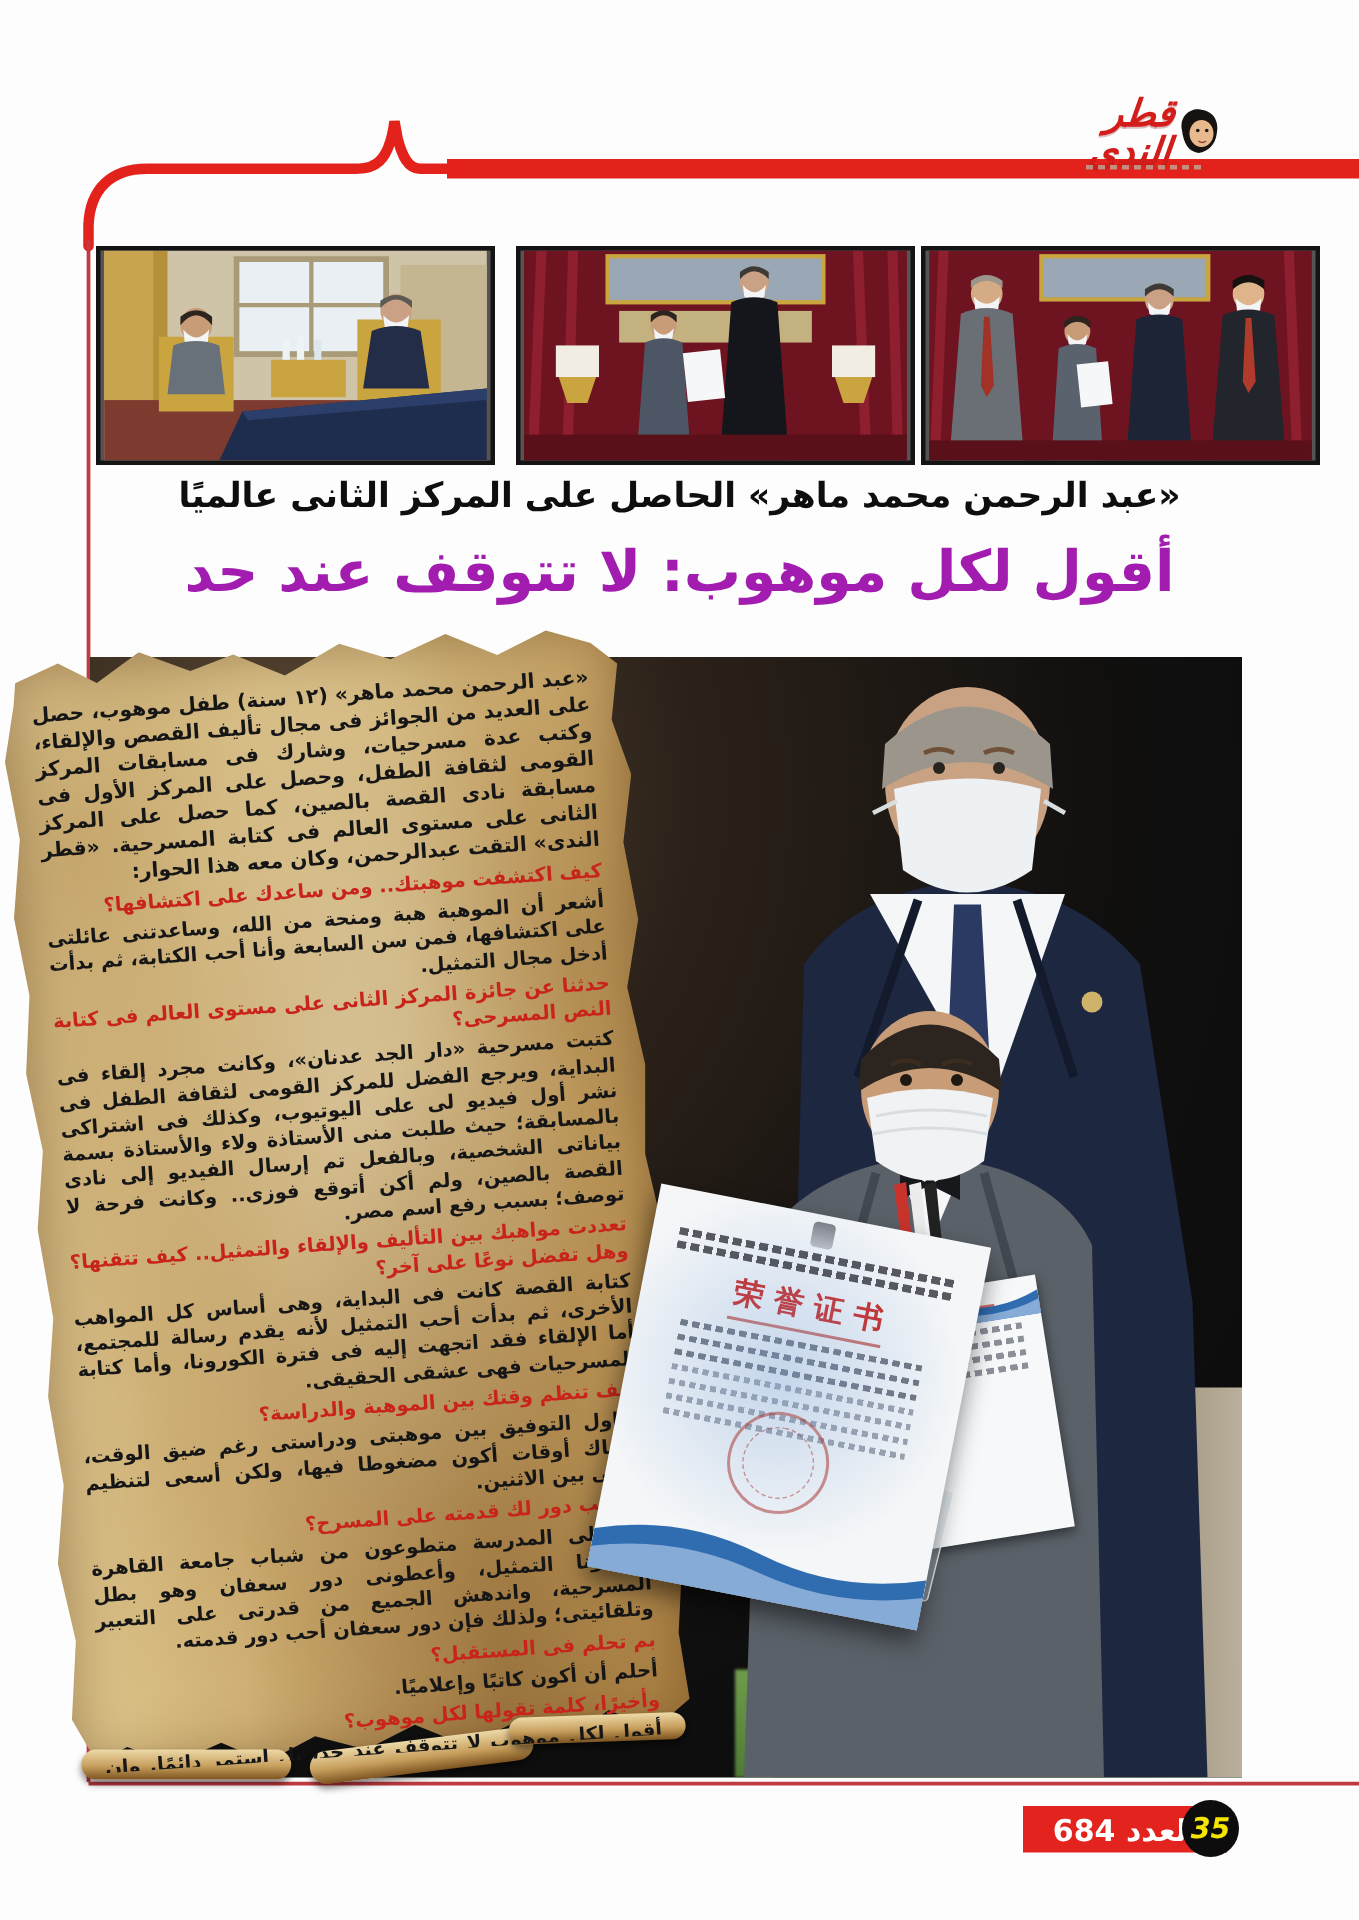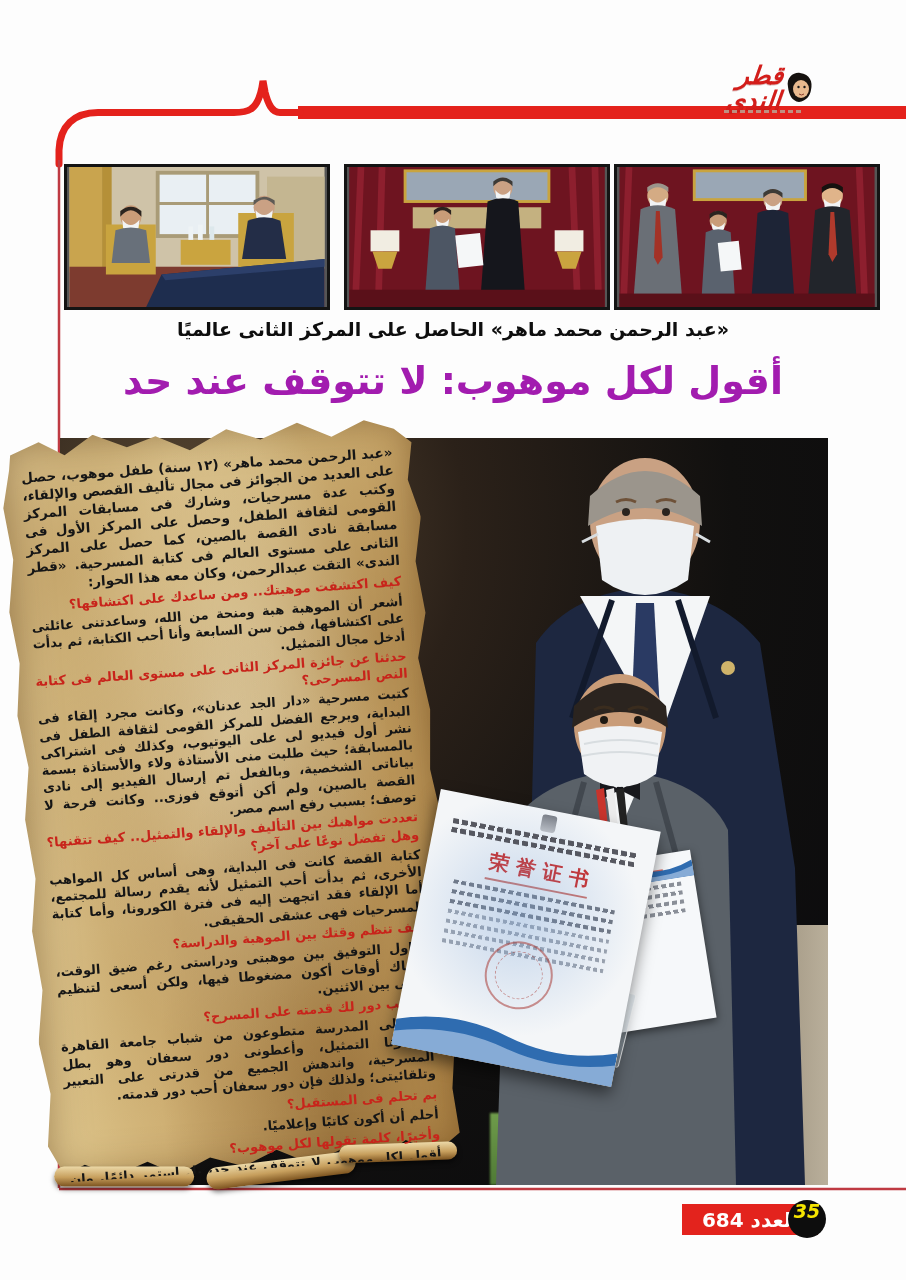--- a/index.html
+++ b/index.html
@@ -17,21 +17,21 @@
       background:repeating-linear-gradient(90deg,#b9aa9a 0 5px,transparent 5px 8px);opacity:.8;}
 
   
   .tphoto{position:absolute;top:164px;width:266px;height:146px;border:3px solid #141414;
           box-sizing:border-box;z-index:2;background:#555;overflow:hidden;}
   .tphoto svg{display:block;width:100%;height:100%;}
   .p1{left:64px;}.p2{left:344px;}.p3{left:614px;}
 
   
   .kicker{position:absolute;left:40px;right:40px;top:318px;z-index:2;direction:rtl;text-align:center;
-          font-size:19px;font-weight:bold;color:#0e0e0e;letter-spacing:0;}
+          font-size:23px;font-weight:bold;color:#0e0e0e;letter-spacing:0;}
   .title{position:absolute;left:40px;right:40px;top:359px;z-index:2;direction:rtl;text-align:center;
          font-size:38px;font-weight:bold;color:#a21caf;}
 
   
   .mainphoto{position:absolute;left:60px;top:438px;width:768px;height:747px;z-index:3;overflow:hidden;
      background:
        radial-gradient(ellipse at 18% 12%, #5c4a34 0%, #2b2119 30%, #11100f 60%, #0a0a0d 100%);}
   .mainphoto svg{position:absolute;inset:0;}
   .grass{position:absolute;left:430px;bottom:0;width:310px;height:72px;
      background:linear-gradient(180deg,#6f9c4b,#4f7a35);filter:blur(1px);}
@@ -97,21 +97,21 @@
      border:2px solid rgba(170,60,55,.55);}
   .stamp::after{content:"";position:absolute;inset:8px;border-radius:50%;
      border:1px dashed rgba(170,60,55,.5);}
   .cert-wave{position:absolute;left:0;right:0;bottom:0;height:52px;}
 
   
   .footer-badge{position:absolute;left:682px;top:1204px;width:136px;height:31px;z-index:4;
      background:#e3231d;color:#ffffff;display:flex;align-items:center;justify-content:center;
      font-size:20px;font-weight:bold;direction:rtl;}
   .page-circle{position:absolute;left:788px;top:1200px;width:38px;height:38px;border-radius:50%;
-     background:#0d0d0d;z-index:5;display:flex;align-items:flex-start;justify-content:center;
+     background:#0d0d0d;z-index:5;display:flex;align-items:center;justify-content:center;
      color:#f5e400;font-size:19px;font-weight:bold;font-style:italic;}
 </style>
 </head>
 <body>
 
 <div class="page">
 
   <svg class="frame" width="906" height="1280" viewBox="0 0 906 1280">
     <rect x="298" y="106" width="608" height="13" fill="#e4221c"></rect>
     <path d="M300,112.5 L280,112.5 C272,112.5 268,104 265,92 L263,81 C261,96 257,105 251,109

